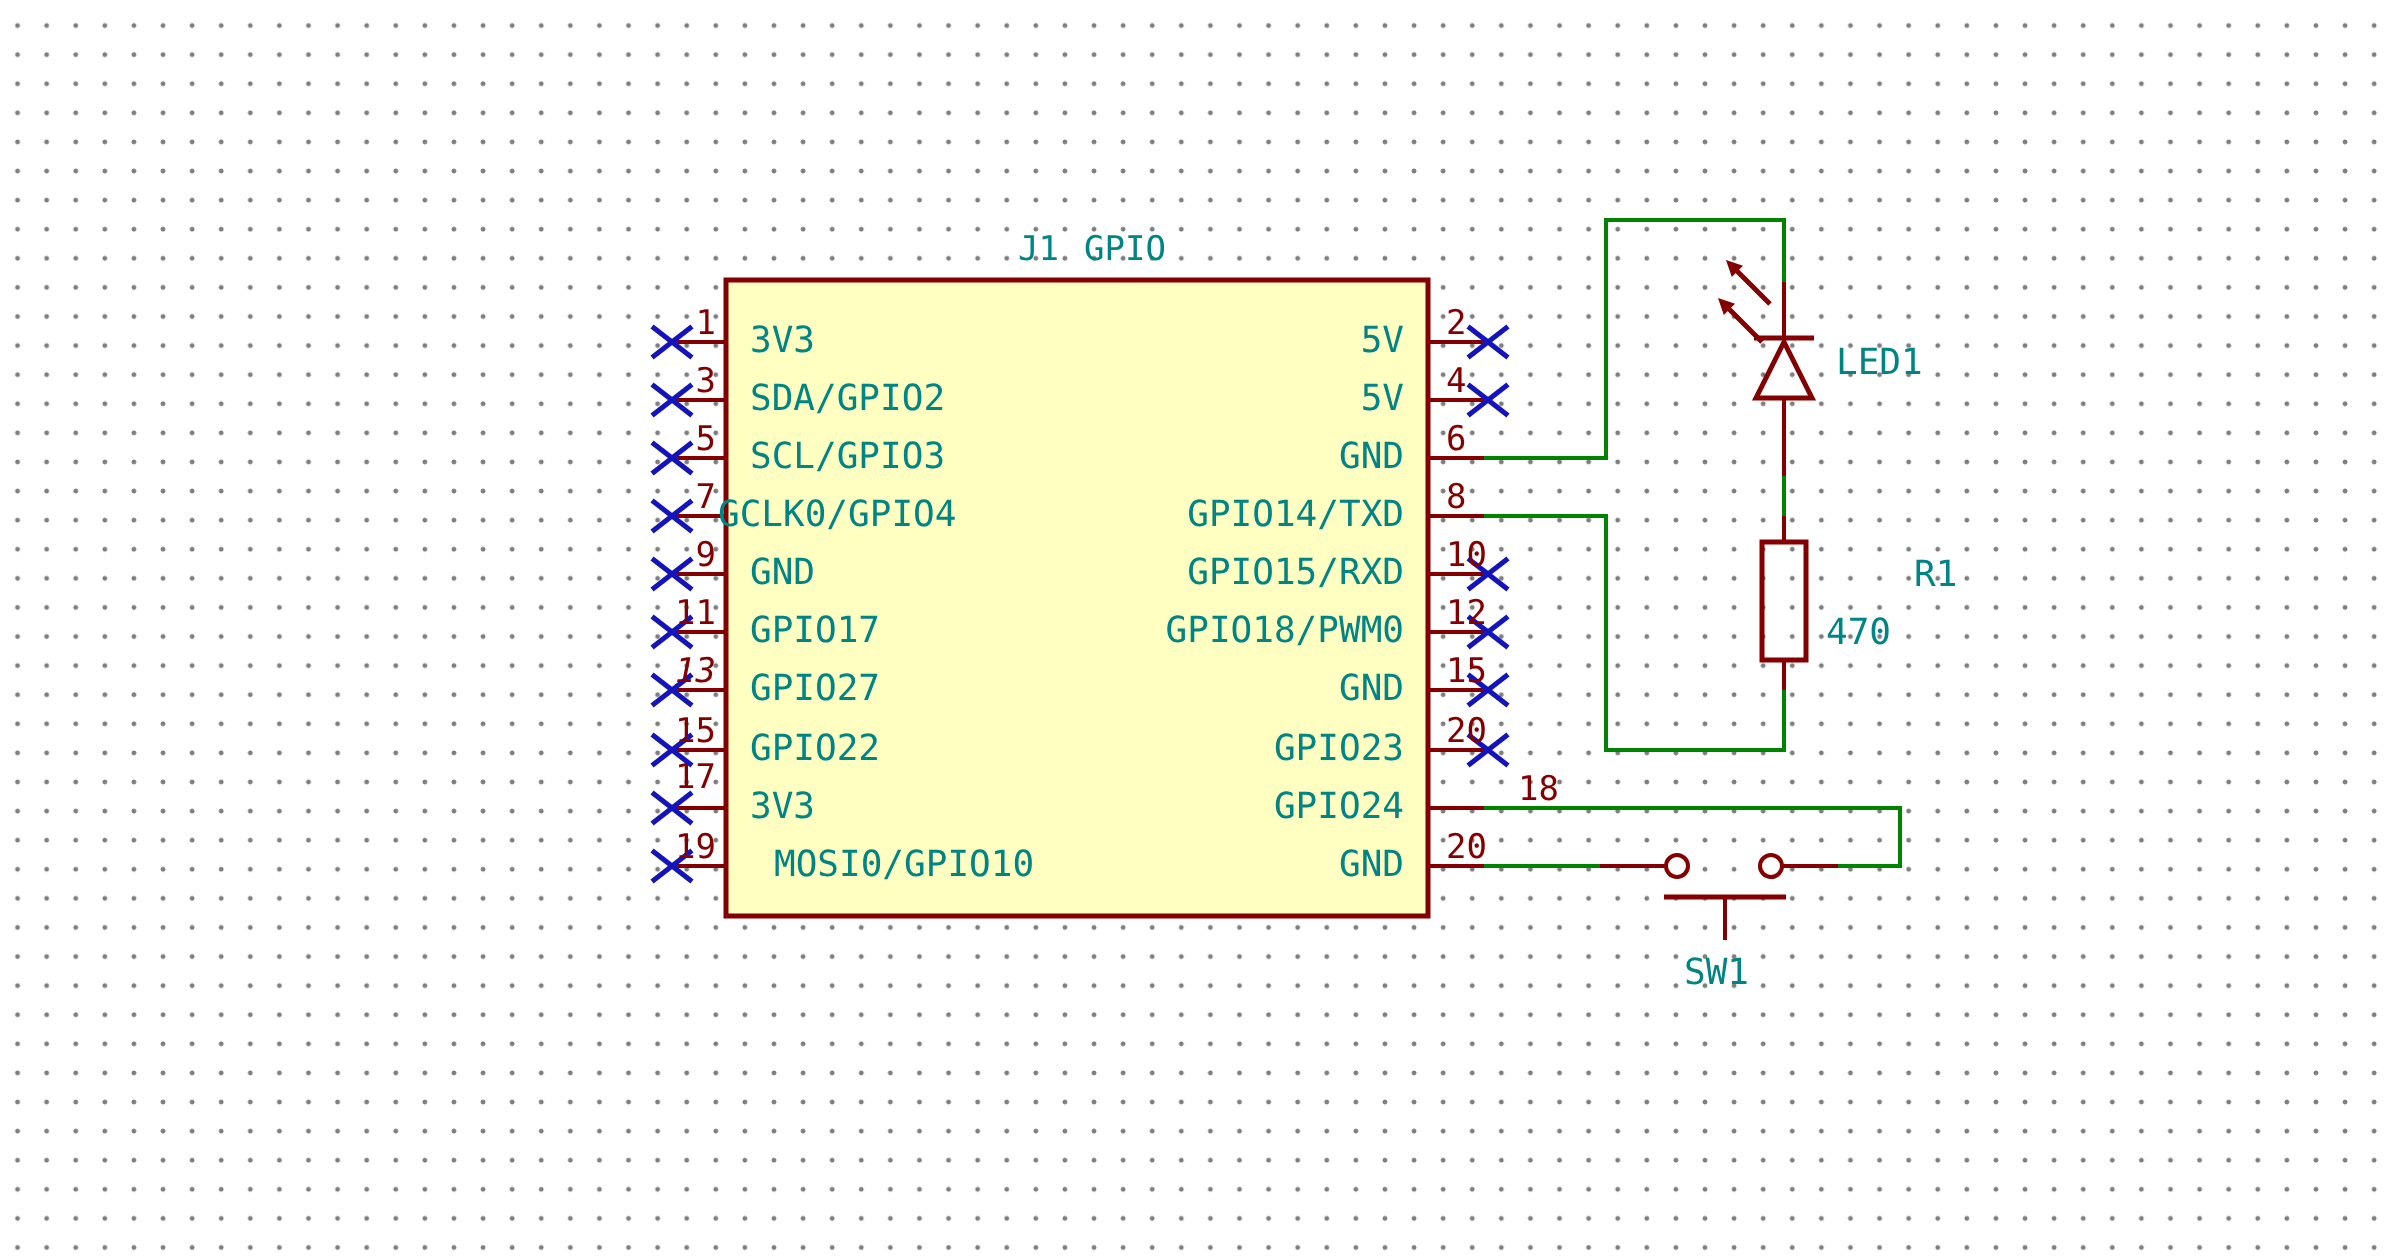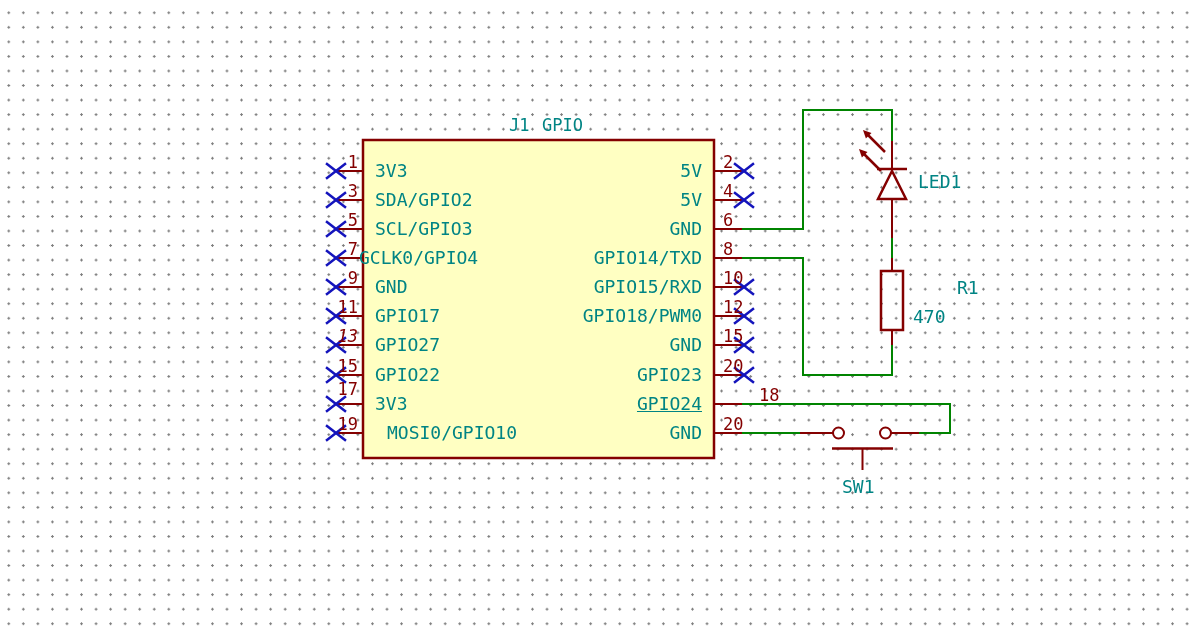--- a/index.html
+++ b/index.html
@@ -162,17 +162,17 @@
       <div class="t name ra" style="right: 498px; top: 247px;">GPIO14/TXD</div>
       <div class="t num" style="left: 723px; top: 270px;">10</div>
       <div class="t name ra" style="right: 498px; top: 276px;">GPIO15/RXD</div>
       <div class="t num" style="left: 723px; top: 299px;">12</div>
       <div class="t name ra" style="right: 498px; top: 305px;">GPIO18/PWM0</div>
       <div class="t num" style="left: 723px; top: 328px;">15</div>
       <div class="t name ra" style="right: 498px; top: 334px;">GND</div>
       <div class="t num" style="left: 723px; top: 358px;">20</div>
       <div class="t name ra" style="right: 498px; top: 364px;">GPIO23</div>
       <div class="t num" style="left: 759px; top: 387px;">18</div>
-      <div class="t name ra" style="right: 498px; top: 393px; text-decoration: underline;">GPIO24</div>
+      <div class="t name ra" style="right: 498px; top: 393px;">GPIO24</div>
       <div class="t num" style="left: 723px; top: 416px;">20</div>
       <div class="t name ra" style="right: 498px; top: 422px;">GND</div>
     </div>
 </div>
 
 </body></html>

